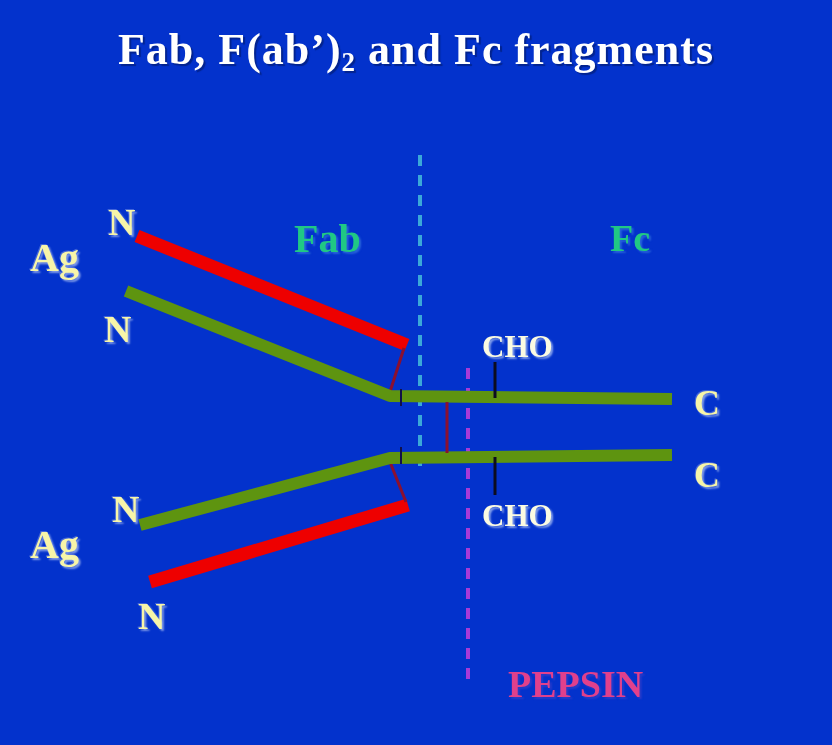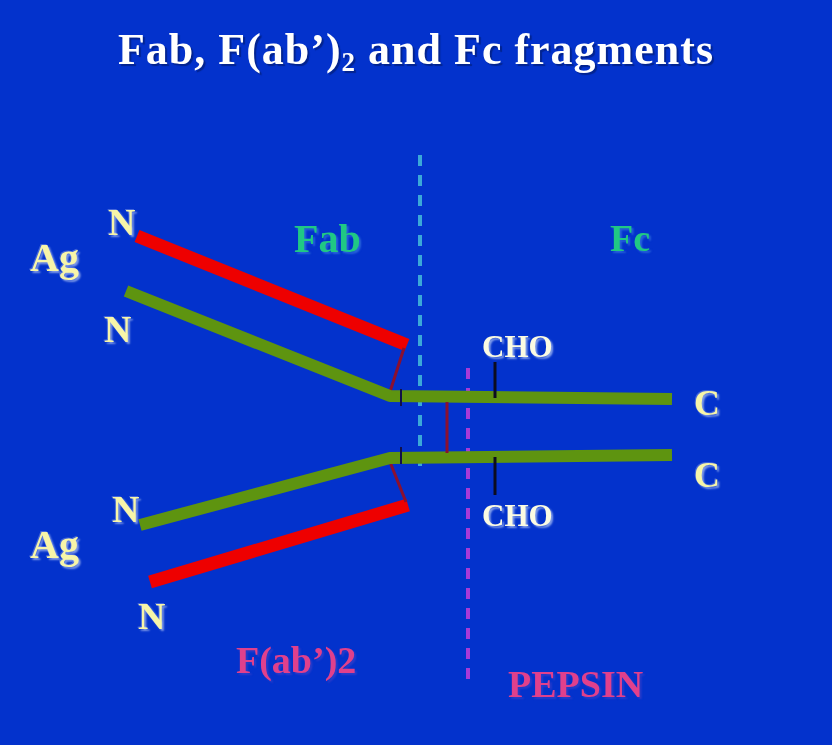--- a/index.html
+++ b/index.html
@@ -133,16 +133,15 @@
 
   <div class="lbl yellow" id="lbl-c-top">C</div>
   <div class="lbl yellow" id="lbl-c-bot">C</div>
 
   <div class="lbl cream" id="lbl-cho-top">CHO</div>
   <div class="lbl cream" id="lbl-cho-bot">CHO</div>
 
   <div class="lbl green-txt" id="lbl-fab">Fab</div>
   <div class="lbl green-txt" id="lbl-fc">Fc</div>
 
-  <div class="lbl pink-txt" id="lbl-fabprime">F(ab’)2</div>
   <div class="lbl pink-txt" id="lbl-pepsin">PEPSIN</div>
 
 </div>
 
 </body></html>

